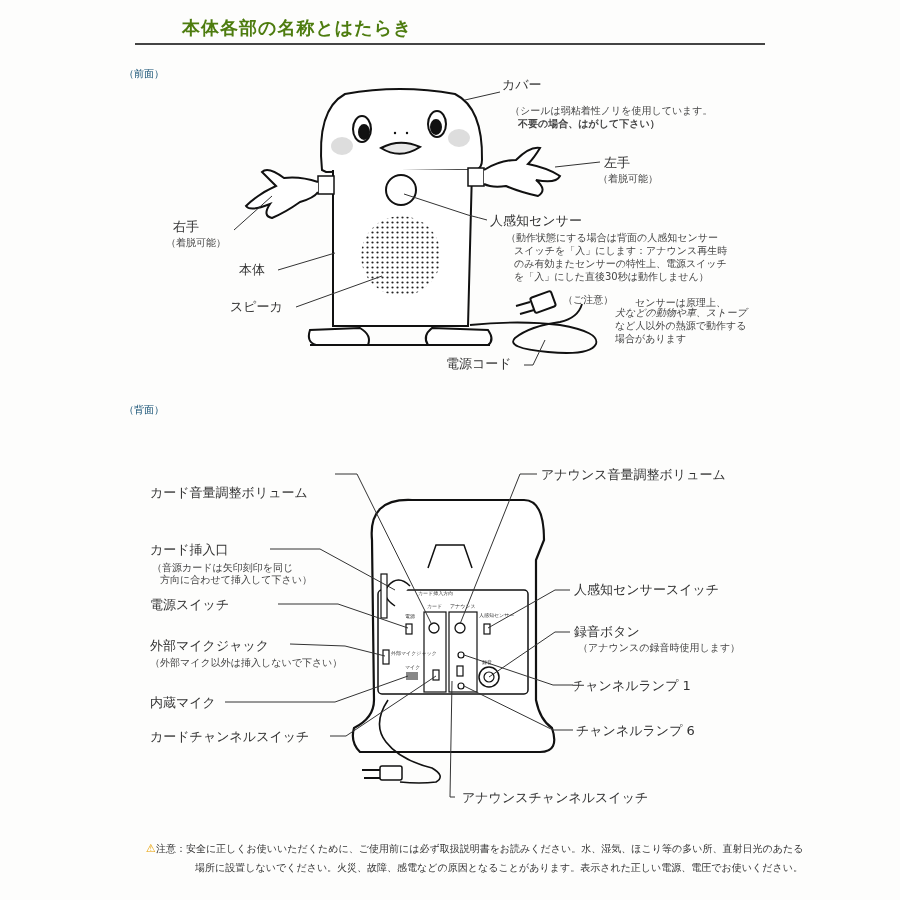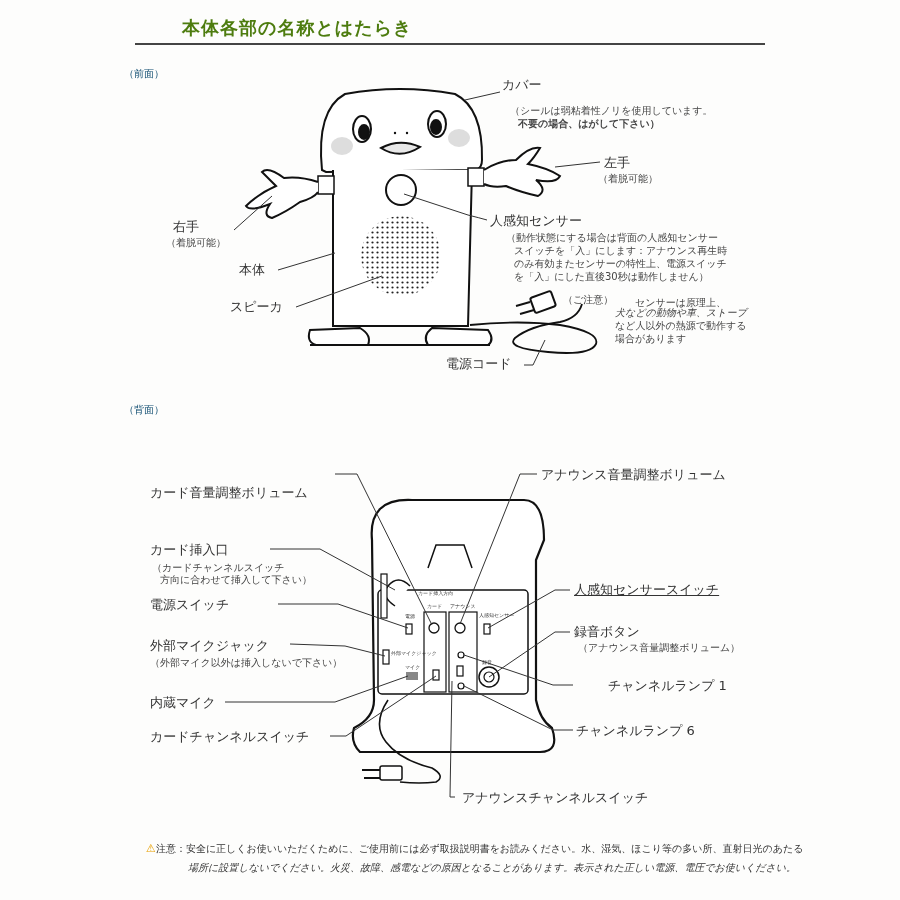--- a/index.html
+++ b/index.html
@@ -168,43 +168,43 @@
 <div class="abs note" style="left:615px; top:332px;">場合があります</div>
 
 <div class="abs lbl" style="left:446px; top:355px;">電源コード</div>
 
 <div class="abs section" style="left:124px; top:403px;">（背面）</div>
 
 <div class="abs lbl" style="left:150px; top:466px;margin-top:18px;">カード音量調整ボリューム</div>
 <div class="abs lbl" style="left:541px; top:466px;">アナウンス音量調整ボリューム</div>
 
 <div class="abs lbl" style="left:150px; top:541px;">カード挿入口</div>
-<div class="abs note" style="left:152px; top:561px;">（カードチャンネルスイッチ</div>
+<div class="abs note" style="left:152px; top:561px;">（音源カードは矢印刻印を同じ</div>
 <div class="abs note" style="left:160px; top:573px;">方向に合わせて挿入して下さい）</div>
 
 <div class="abs lbl" style="left:150px; top:596px;">電源スイッチ</div>
 
 <div class="abs lbl" style="left:150px; top:637px;">外部マイクジャック</div>
 <div class="abs note" style="left:150px; top:656px;">（外部マイク以外は挿入しないで下さい）</div>
 
 <div class="abs lbl" style="left:150px; top:694px;">内蔵マイク</div>
 <div class="abs lbl" style="left:150px; top:728px;">カードチャンネルスイッチ</div>
 
-<div class="abs lbl" style="left:574px; top:581px;text-decoration:underline;">人感知センサースイッチ</div>
+<div class="abs lbl" style="left:574px; top:581px;">人感知センサースイッチ</div>
 <div class="abs lbl" style="left:574px; top:623px;">録音ボタン</div>
-<div class="abs note" style="left:578px; top:641px;">（アナウンス音量調整ボリューム）</div>
-
-<div class="abs lbl" style="left:608px; top:677px;">チャンネルランプ 1</div>
+<div class="abs note" style="left:578px; top:641px;">（アナウンスの録音時使用します）</div>
+
+<div class="abs lbl" style="left:572px; top:677px;">チャンネルランプ 1</div>
 <div class="abs lbl" style="left:576px; top:722px;">チャンネルランプ 6</div>
 <div class="abs lbl" style="left:462px; top:789px;">アナウンスチャンネルスイッチ</div>
 
 <div class="abs" style="left:405px; top:613px; font-size:5px;">電源</div>
 <div class="abs" style="left:427px; top:603px; font-size:5px;">カード</div>
 <div class="abs" style="left:450px; top:603px; font-size:5px;">アナウンス</div>
 <div class="abs" style="left:479px; top:612px; font-size:5px;">人感知センサー</div>
 <div class="abs" style="left:391px; top:650px; font-size:5px;">外部マイクジャック</div>
 <div class="abs" style="left:405px; top:664px; font-size:5px;">マイク</div>
 <div class="abs" style="left:482px; top:659px; font-size:5px;">録音</div>
 
 <div class="abs warn" style="left:146px; top:838px;">
   <span class="warn-icon">⚠</span><span>注意：</span><span>安全に正しくお使いいただくために、ご使用前には必ず取扱説明書をお読みください。水、湿気、ほこり等の多い所、直射日光のあたる</span>
 </div>
-<div class="abs warn" style="left:188px; top:857px;font-style:italic;">場所に設置しないでください。火災、故障、感電などの原因となることがあります。表示された正しい電源、電圧でお使いください。</div>
+<div class="abs warn" style="left:195px; top:857px;">場所に設置しないでください。火災、故障、感電などの原因となることがあります。表示された正しい電源、電圧でお使いください。</div>
 
 </body></html>

